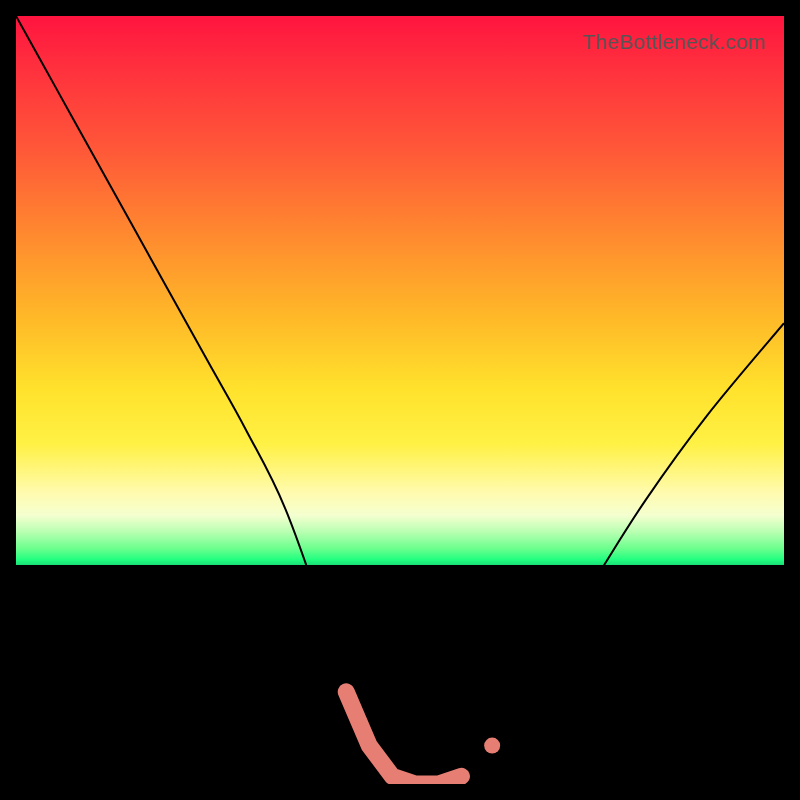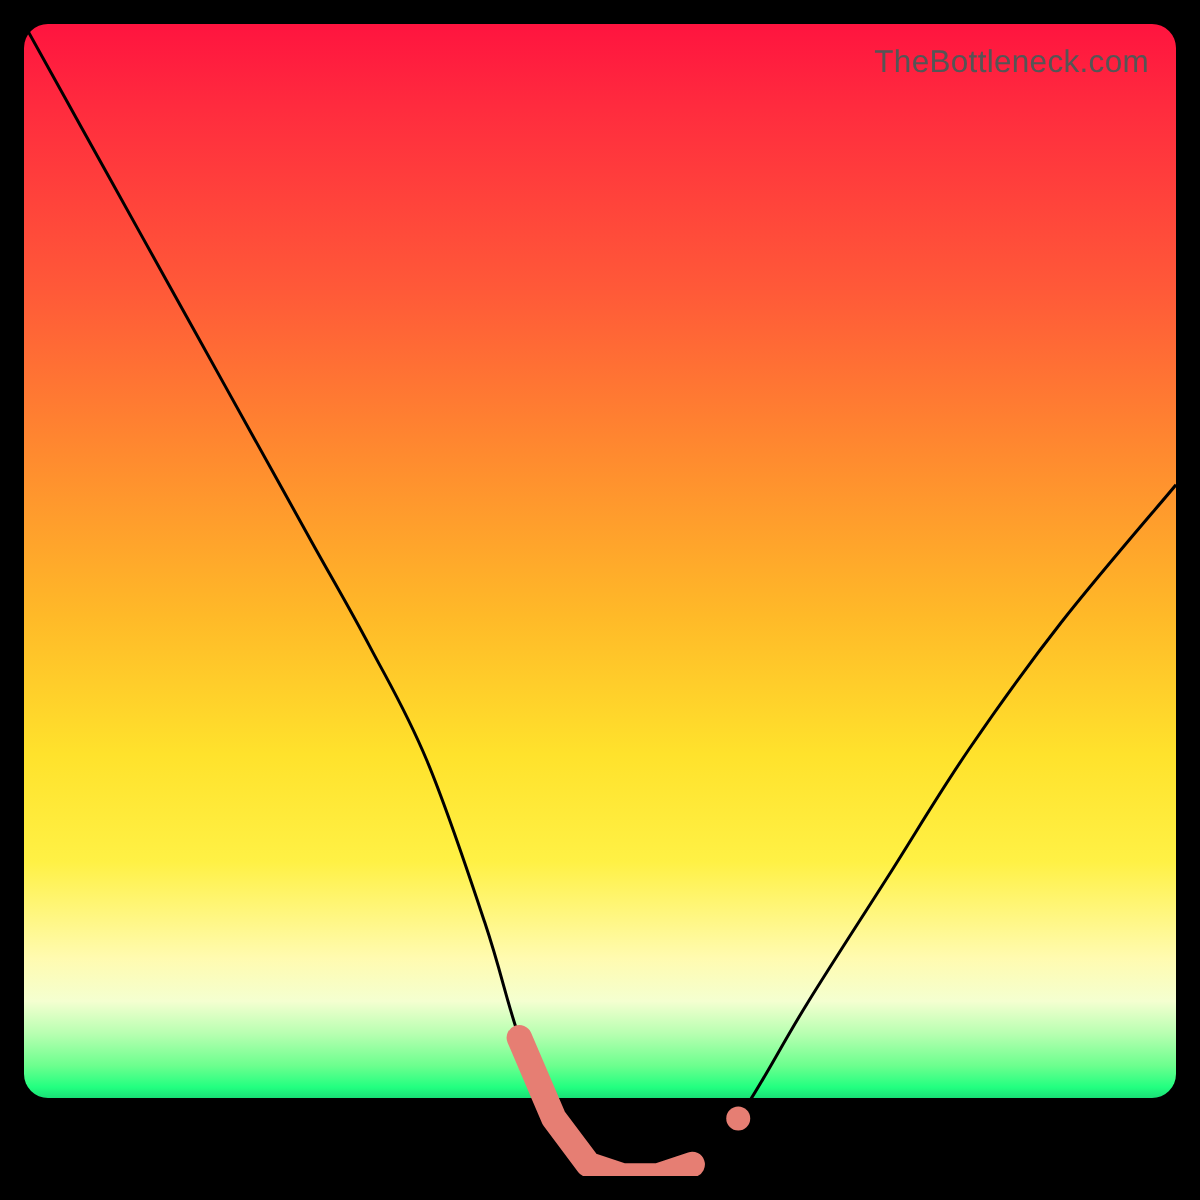--- a/index.html
+++ b/index.html
@@ -16,39 +16,38 @@
     width: 800px;
     height: 800px;
     background: #000;
     box-sizing: border-box;
   }
   .plot {
     position: absolute;
     left: 16px;
     top: 16px;
     width: 768px;
-    height: 716px;
+    height: 549px;
     
     background: linear-gradient(
       to bottom,
       #ff143f 0%,
       #ff2c3e 8%,
       #ff5a38 25%,
       #ff8a2f 40%,
       #ffb928 55%,
       #ffe22c 68%,
       #fff145 78%,
       #fffbb0 87%,
       #f4ffd0 91%,
       #b8ffb1 94%,
       #6cff8e 97%,
       #22ff80 99%,
       #19df76 100%
     );
-    border-radius: 16px;
   }
   .attribution {
     position: absolute;
     top: 14px;
     right: 18px;
     color: #555;
     font-size: 21px;
     font-weight: 400;
     letter-spacing: 0.2px;
   }

